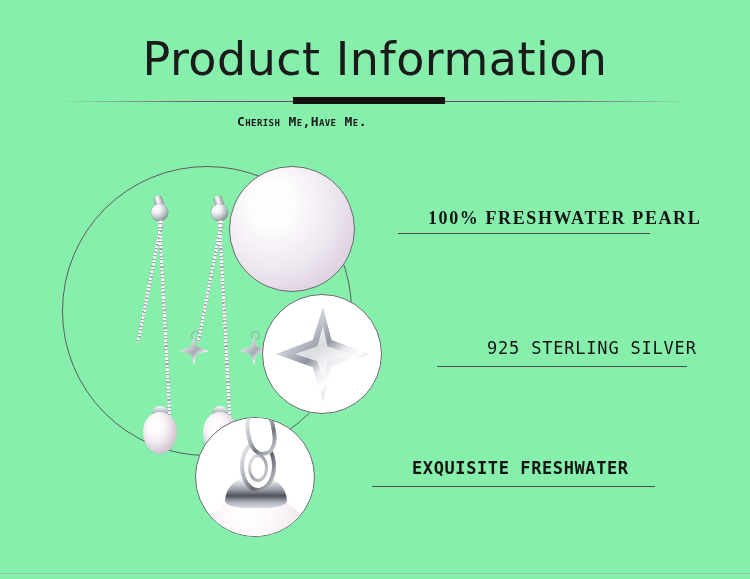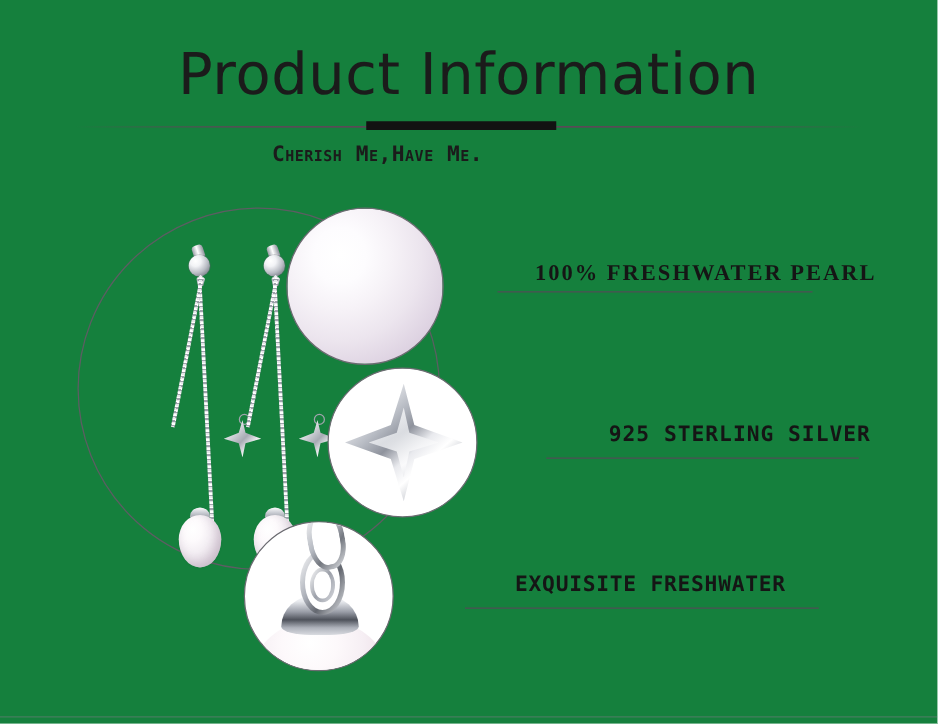--- a/index.html
+++ b/index.html
@@ -4,21 +4,21 @@
 <style>
   html, body {
     margin: 0;
     padding: 0;
     background: #ffffff;
   }
   #page {
     position: relative;
     width: 750px;
     height: 579px;
-    background: #15803d;
+    background: #86efac;
     overflow: hidden;
     font-family: "Liberation Sans", sans-serif;
   }
 
   
   #title {
     position: absolute;
     left: 0;
     top: 36px;
     width: 750px;
@@ -61,21 +61,21 @@
     background: #121212;
   }
 
   #subtitle {
     position: absolute;
     left: 0;
     top: 114px;
     width: 604px;
     text-align: center;
     font-family: "DejaVu Sans Mono", monospace;
-    font-size: 17px;
+    font-size: 13px;
     font-weight: 700;
     letter-spacing: 0.4px;
     color: #1b1b1b;
     font-variant: small-caps;
     white-space: nowrap;
   }
 
   
   #stage {
     position: absolute;
@@ -351,21 +351,21 @@
     font-size: 17px;
     font-weight: 700;
     letter-spacing: 0.6px;
   }
 
   #label-silver {
     left: 487px;
     top: 340px;
     font-family: "DejaVu Sans Mono", monospace;
     font-size: 17px;
-    font-weight: 700;
+    font-weight: 400;
     letter-spacing: 0.8px;
   }
   #leader-silver { left: 437px; top: 366px; width: 250px; }
 
   #label-work {
     left: 412px;
     top: 460px;
     font-family: "DejaVu Sans Mono", monospace;
     font-size: 17px;
     font-weight: 700;

